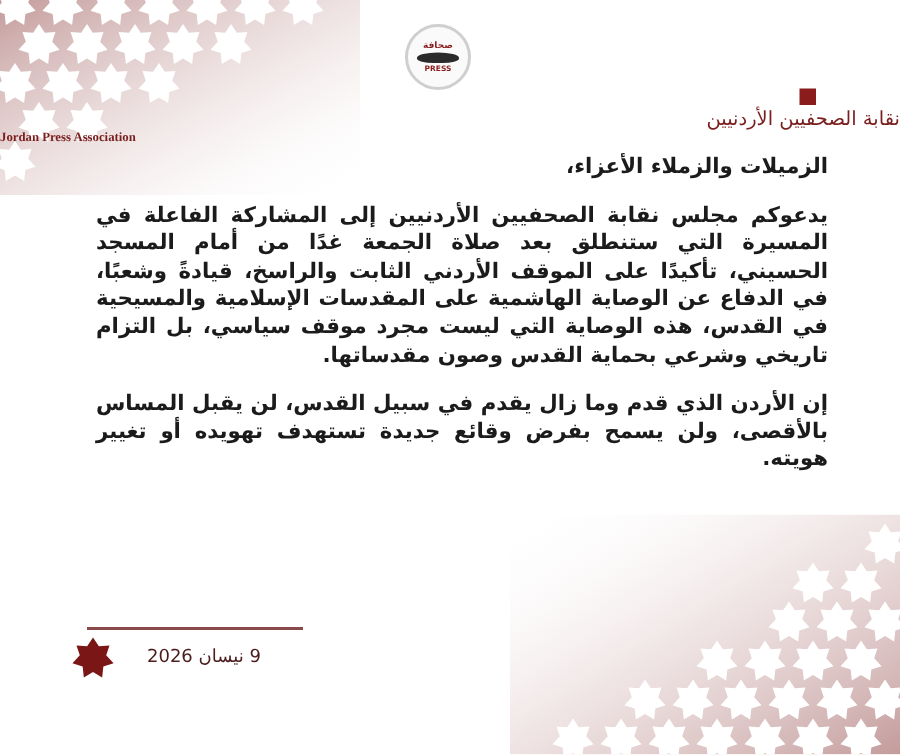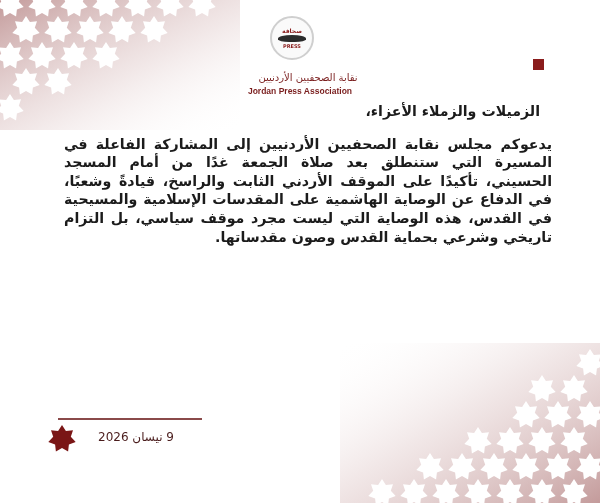--- a/index.html
+++ b/index.html
@@ -59,34 +59,32 @@
     font-size: 5px;
     color: #8a1c1c;
     font-weight: bold;
     line-height: 6px;
     font-family: "DejaVu Sans", sans-serif;
   }
   .org-name-ar {
     position: absolute;
     left: 16px; right: 0;
     top: 72px;
-    text-align: center;
-    font-size: 10px;
+    font-size: 13px;
     color: #7a1e1e;
     direction: rtl;
   }
   .org-name-en {
     position: absolute;
     left: 0; right: 0;
     top: 86px;
-    text-align: center;
     font-size: 8.5px;
     font-weight: bold;
     color: #7a1e1e;
-    font-family: Liberation Sans, sans-serif;
+    font-family: Liberation Serif, serif;
   }
   .corner-square {
     position: absolute;
     left: 533px;
     top: 59px;
     width: 11px;
     height: 11px;
     background: #8a1c1c;
   }
   .content {
@@ -95,21 +93,21 @@
     right: 48px;
     top: 102px;
     direction: rtl;
     text-align: justify;
     font-weight: bold;
     font-size: 14.2px;
     line-height: 18.6px;
     color: #1b1b1b;
   }
   .greeting {
-    margin: 0 12px 14px 0;
+    margin: 0 0 14px 0;
     font-size: 14.2px;
   }
   .para {
     margin: 0 0 14px 16px;
     text-align-last: right;
   }
   .divider {
     position: absolute;
     left: 58px;
     top: 418px;
@@ -215,20 +213,21 @@
 </div>
 
 <div class="org-name-ar">نقابة الصحفيين الأردنيين</div>
 <div class="org-name-en">Jordan Press Association</div>
 
 <div class="corner-square"></div>
 
 <div class="content">
   <p class="greeting">الزميلات والزملاء الأعزاء،</p>
   <p class="para">يدعوكم مجلس نقابة الصحفيين الأردنيين إلى المشاركة الفاعلة في المسيرة التي ستنطلق بعد صلاة الجمعة غدًا من أمام المسجد الحسيني، تأكيدًا على الموقف الأردني الثابت والراسخ، قيادةً وشعبًا، في الدفاع عن الوصاية الهاشمية على المقدسات الإسلامية والمسيحية في القدس، هذه الوصاية التي ليست مجرد موقف سياسي، بل التزام تاريخي وشرعي بحماية القدس وصون مقدساتها.</p>
+  <p class="para">إن الأردن الذي قدم وما زال يقدم في سبيل القدس، لن يقبل المساس بالأقصى، ولن يسمح بفرض وقائع جديدة تستهدف تهويده أو تغيير هويته.</p>
 </div>
 
 <div class="divider"></div>
 
 <svg class="footer-star" viewBox="-15 -15 30 30">
   <polygon fill="#7a1616" points="0,-14 3.9,-8.1 11,-8.7 8.8,-2.2 13.7,3.1 6.9,5.4 6.1,12.6 0,9 -6.1,12.6 -6.9,5.4 -13.7,3.1 -8.8,-2.2 -11,-8.7 -3.9,-8.1"></polygon>
 </svg>
 
 <div class="date">9 نيسان 2026</div>
 

